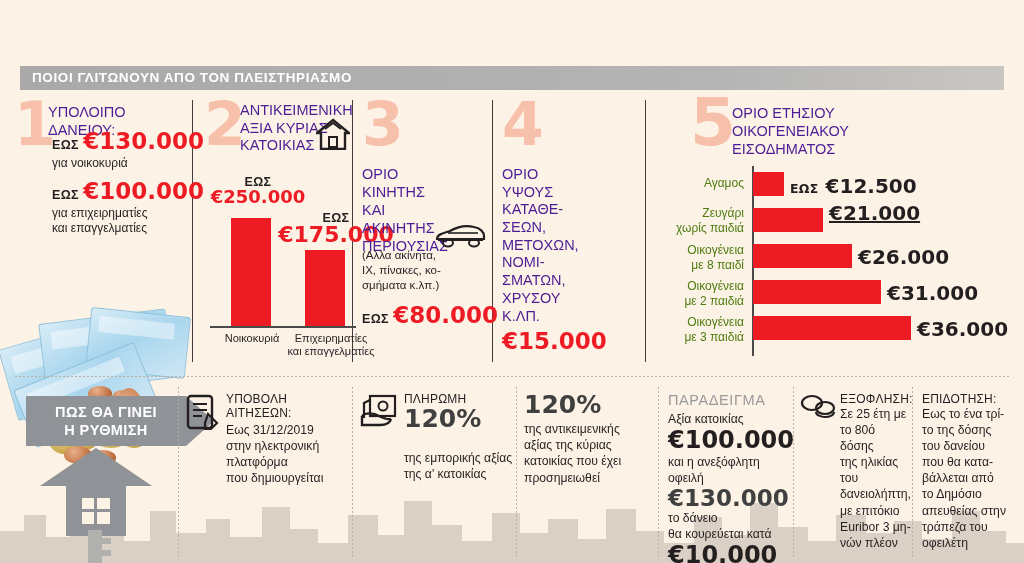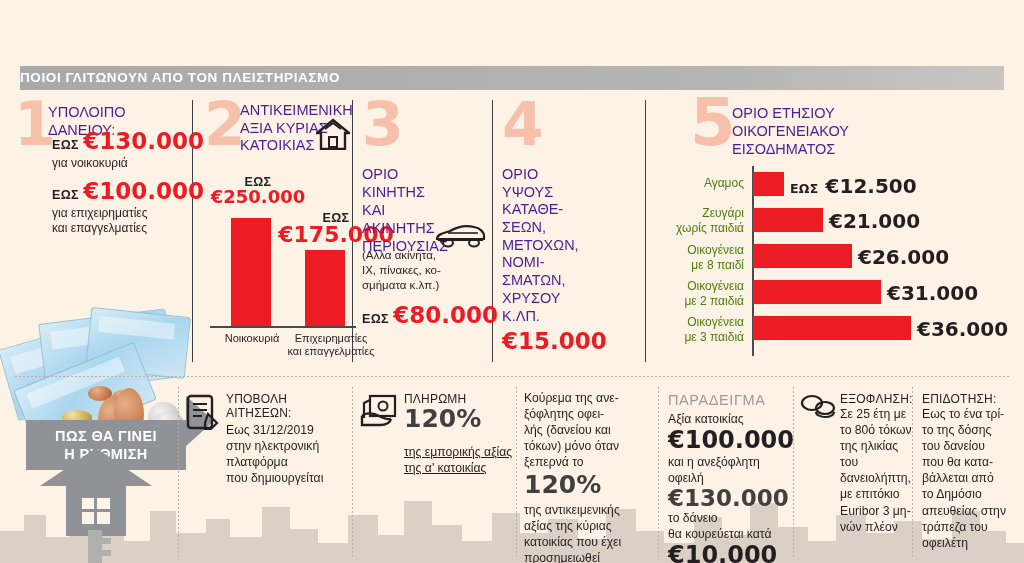--- a/index.html
+++ b/index.html
@@ -17,21 +17,21 @@
     position: absolute; left: 20px; top: 10px;
     font-size: 19.5px; font-weight: bold; line-height: 1.32;
     color: #2b2b2b; letter-spacing: .2px;
   }
   .subbar {
     position: absolute; left: 20px; top: 66px; width: 984px; height: 24px;
     background: linear-gradient(to right,#a9a9a9 0%, #b4b4b4 70%, #c9c6c2 100%);
   }
   .subbar span {
     color: #fff; font-size: 13.5px; font-weight: bold;
-    letter-spacing: .6px; line-height: 24px; padding-left: 0; display:block;
+    letter-spacing: .6px; line-height: 24px; padding-left: 12px; display:block;
   }
 
   
   .cols { position: absolute; left: 0; top: 96px; width: 1024px; height: 276px; }
   .vdiv { position: absolute; top: 4px; width: 1px; height: 262px; background: #3d3d3d; }
 
   .bignum {
     position: absolute; color: #f6c0aa; font-weight: bold;
     font-family: "DejaVu Sans", sans-serif; line-height: .82;
   }
@@ -77,21 +77,21 @@
     background-image: radial-gradient(#b9b0a6 45%, transparent 46%);
     background-size: 1px 4px;
   }
 
   
   .bottom { position: absolute; left: 0; top: 380px; width: 1024px; height: 183px; }
   .skyline { position: absolute; left: 0; bottom: 0; width: 1024px; height: 118px; opacity: .5; }
 
   .arrowbox {
     position: absolute; left: 26px; top: 16px; width: 160px; height: 50px;
-    background: #8f9296; display: flex; align-items: center; justify-content: center; margin-top: 24px;
+    background: #8f9296; display: flex; align-items: center; justify-content: center;
   }
   .arrowbox span { color: #fff; font-size: 14.5px; font-weight: bold; text-align: center; line-height: 1.25; letter-spacing:.4px;}
   .arrowtip {
     position: absolute; left: 186px; top: 16px; width: 0; height: 0;
     border-top: 25px solid transparent; border-bottom: 25px solid transparent;
     border-left: 28px solid #8f9296;
   }
   .keyhouse { position: absolute; left: 30px; top: 60px; }
 
   .panel { position: absolute; }
@@ -259,21 +259,21 @@
         <div class="hval" style="left:790px; top:78px;">
           <span class="eos">ΕΩΣ</span>
           <span>€12.500</span>
         </div>
 
         <div class="hlabel" style="left:636px; top:110px; width:108px;">
           <div>Ζευγάρι</div>
           <div>χωρίς παιδιά</div>
         </div>
         <div class="hbar" style="left:753px; top:112px; width:70px; height:24px;"></div>
-        <div class="hval" style="left:829px; top:113px;">€21.000</div>
+        <div class="hval" style="left:829px; top:105px;text-decoration:underline;">€21.000</div>
 
         <div class="hlabel" style="left:636px; top:147px; width:108px;">
           <div>Οικογένεια</div>
           <div>με 8 παιδί</div>
         </div>
         <div class="hbar" style="left:753px; top:148px; width:99px; height:24px;"></div>
         <div class="hval" style="left:858px; top:149px;">€26.000</div>
 
         <div class="hlabel" style="left:636px; top:183px; width:108px;">
           <div>Οικογένεια</div>
@@ -350,34 +350,27 @@
     <div class="panel" style="left:360px; top:12px; width:156px;">
       <svg style="position:absolute; left:0; top:2px;" width="38" height="34" viewBox="0 0 38 34">
         <rect x="10" y="2" width="25" height="20" fill="none" stroke="#231f20" stroke-width="2.2"></rect>
         <circle cx="23" cy="12" r="4.5" fill="none" stroke="#231f20" stroke-width="2"></circle>
         <path d="M10 6 L4 9 L4 24" fill="none" stroke="#231f20" stroke-width="2.2"></path>
         <path d="M2 22 C6 18 14 19 19 22 C23 24 27 26 31 25" fill="none" stroke="#231f20" stroke-width="2.4"></path>
         <path d="M2 22 L2 31 L20 31 C26 31 30 29 31 25" fill="none" stroke="#231f20" stroke-width="2.4"></path>
       </svg>
       <div class="ptitle" style="margin-left:44px;">ΠΛΗΡΩΜΗ</div>
       <div class="bigred" style="margin-left:44px;">120%</div>
-      <div class="ptxt" style="margin-left:44px; margin-top:12px;text-decoration:underline;">
+      <div class="ptxt" style="margin-left:44px; margin-top:18px;">
         <div>της εμπορικής αξίας</div>
         <div>της α' κατοικίας</div>
       </div>
     </div>
 
     <div class="panel" style="left:524px; top:10px; width:132px;">
-      <div class="ptxt">
-        <div>Κούρεμα της ανε-</div>
-        <div>ξόφλητης οφει-</div>
-        <div>λής (δανείου και</div>
-        <div>τόκων) μόνο όταν</div>
-        <div>ξεπερνά το</div>
-      </div>
       <div class="bigred" style="margin-top:2px;">120%</div>
       <div class="ptxt" style="margin-top:3px;">
         <div>της αντικειμενικής</div>
         <div>αξίας της κύριας</div>
         <div>κατοικίας που έχει</div>
         <div>προσημειωθεί</div>
       </div>
     </div>
 
     <div class="panel" style="left:668px; top:12px; width:130px;">
@@ -394,21 +387,21 @@
 
     <div class="panel" style="left:800px; top:12px; width:112px;">
       <svg style="position:absolute; left:0; top:2px;" width="36" height="26" viewBox="0 0 36 26">
         <ellipse cx="12" cy="9" rx="10" ry="7" fill="none" stroke="#231f20" stroke-width="2.2"></ellipse>
         <ellipse cx="25" cy="14" rx="9" ry="6" fill="none" stroke="#231f20" stroke-width="2.2"></ellipse>
         <path d="M16 18 C16 21 21 23 25 23 C30 23 34 21 34 18" fill="none" stroke="#231f20" stroke-width="2.2"></path>
       </svg>
       <div class="ptitle" style="margin-left:40px;">ΕΞΟΦΛΗΣΗ:</div>
       <div class="ptxt" style="margin-left:40px;">
         <div>Σε 25 έτη με</div>
-        <div>το 80ό τόκων</div>
+        <div>το 80ό δόσης</div>
         <div>της ηλικίας του</div>
         <div>δανειολήπτη,</div>
         <div>με επιτόκιο</div>
         <div>Euribor 3 μη-</div>
         <div>νών πλέον</div>
       </div>
 
     </div>
 
     <div class="panel" style="left:922px; top:12px; width:96px;">

